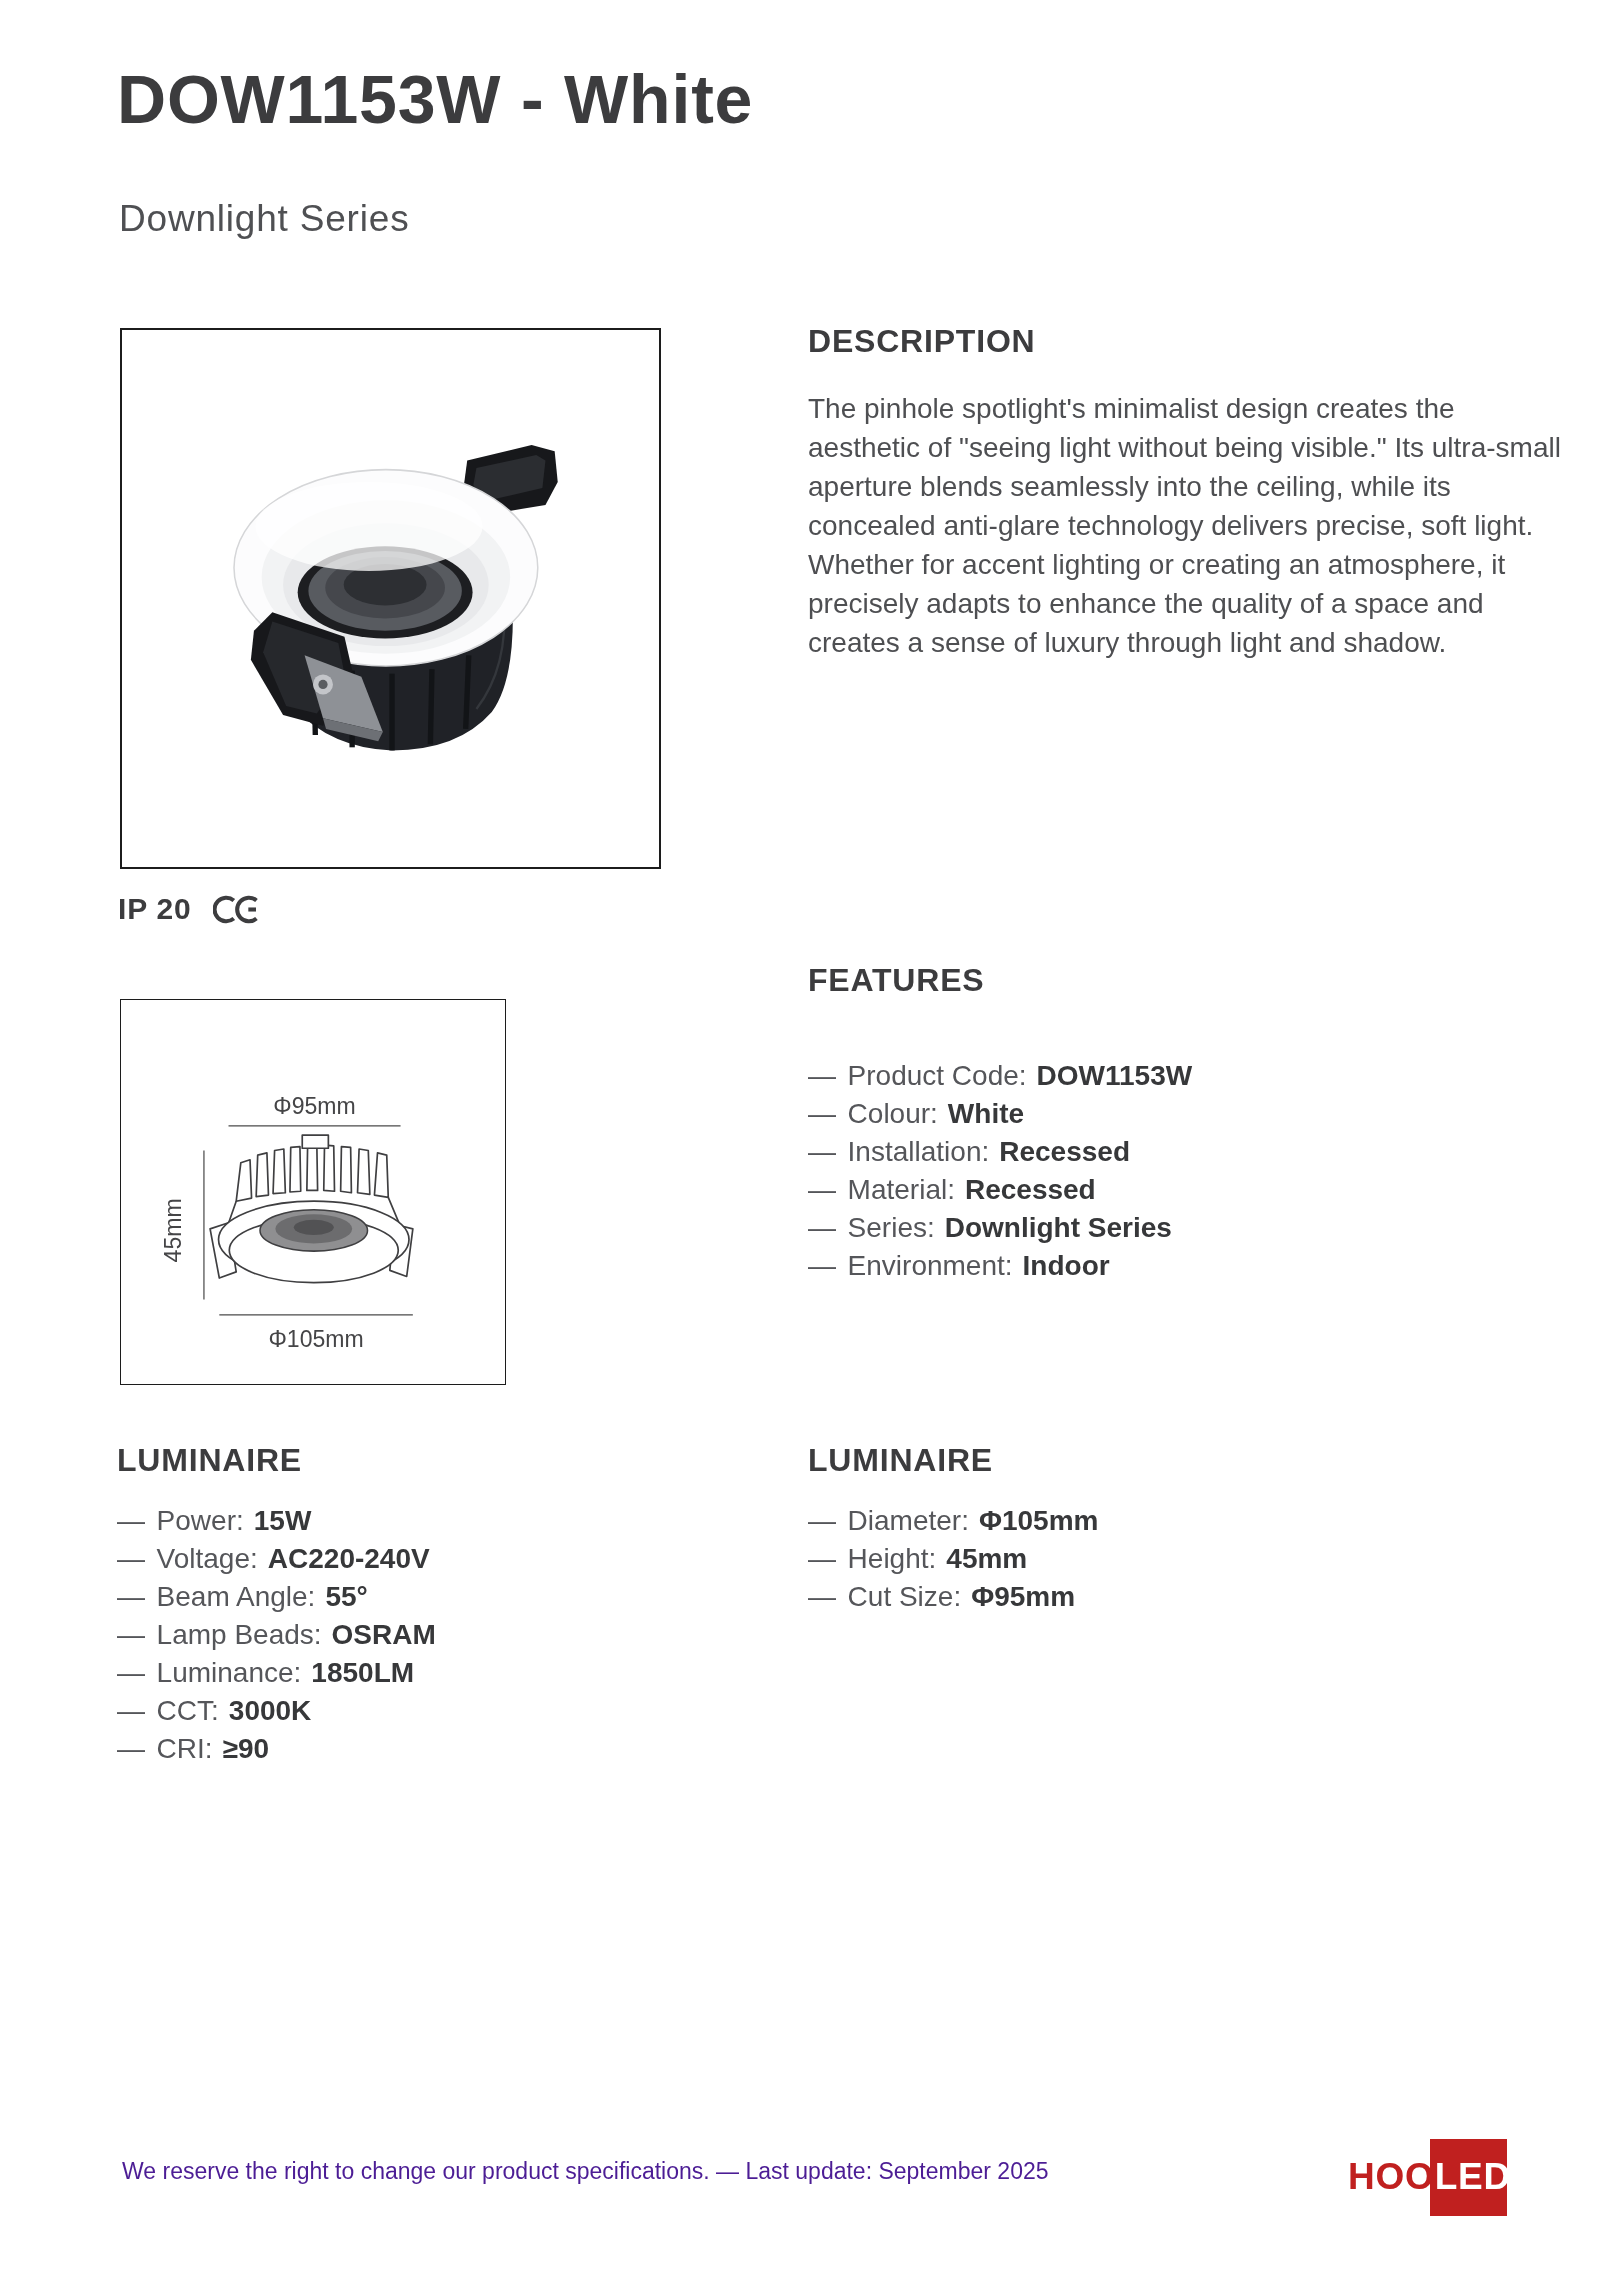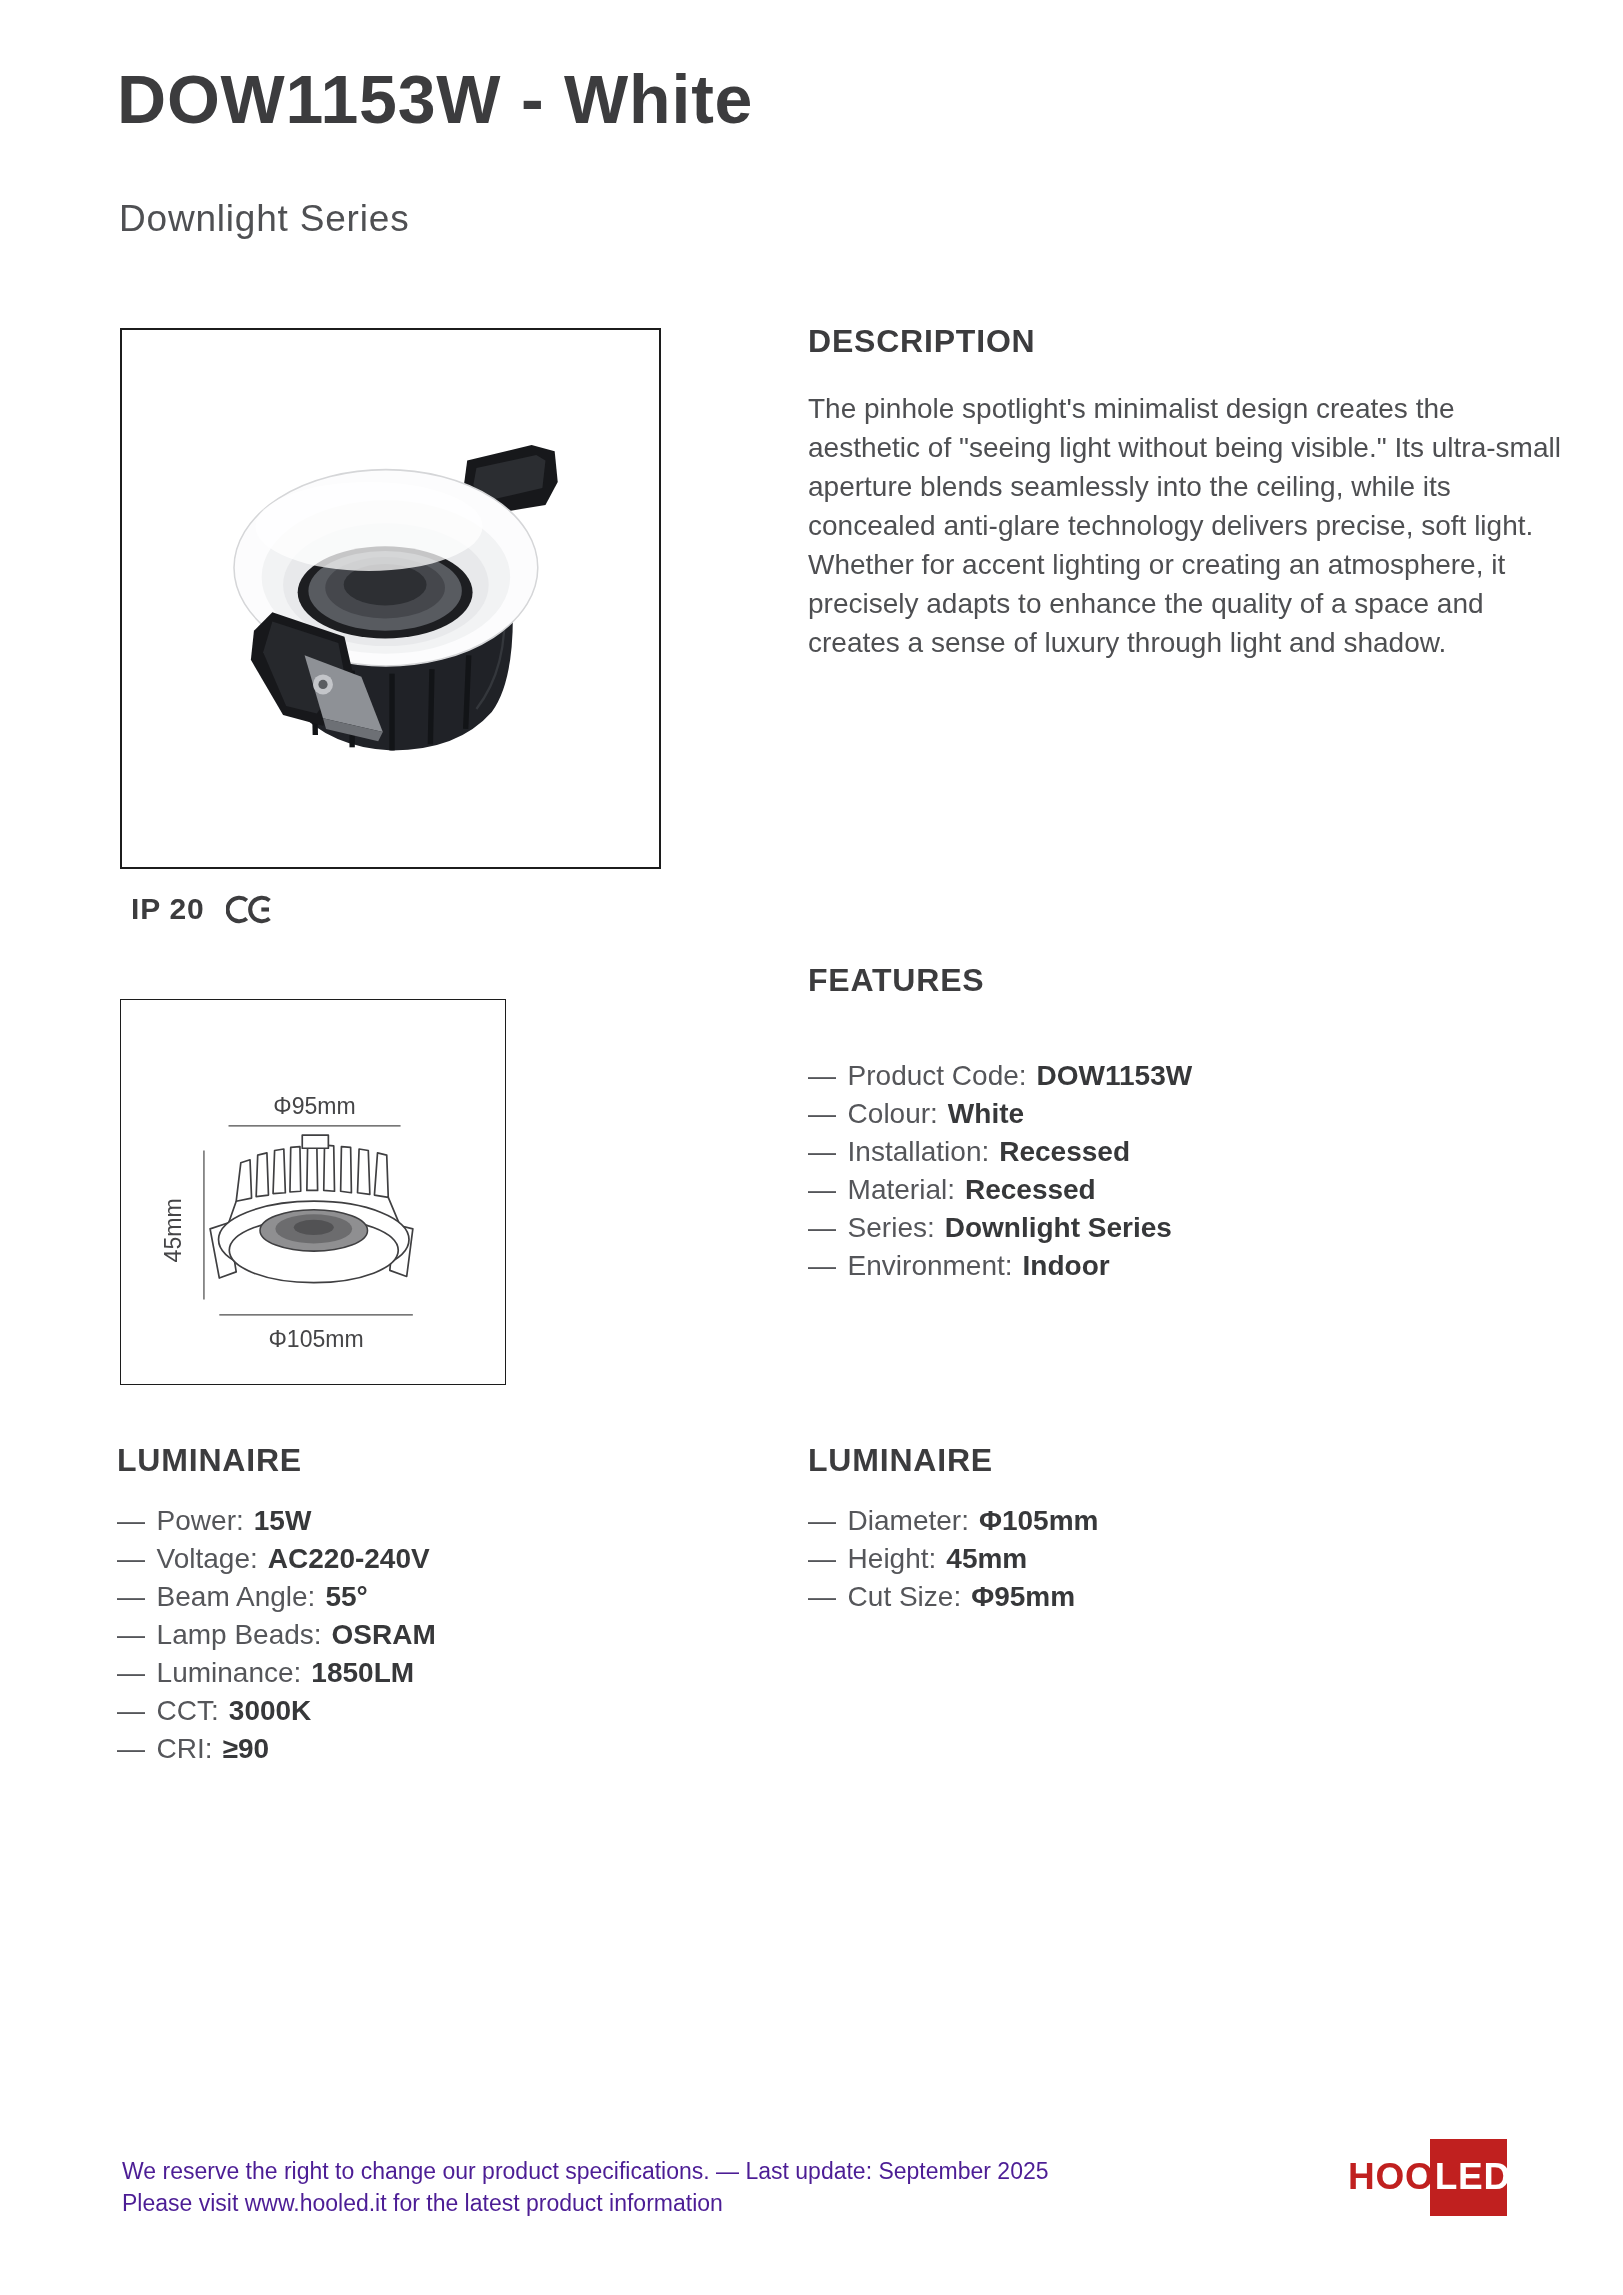--- a/index.html
+++ b/index.html
@@ -29,21 +29,21 @@
   }
   .photo-box svg{width:100%;height:100%;display:block;}
   .draw-box{
     position:absolute;left:120px;top:999px;
     width:386px;height:386px;box-sizing:border-box;
     border:1.5px solid #1c1c1c;background:#ffffff;
   }
   .draw-box svg{width:100%;height:100%;display:block;}
   
   .ip-row{
-    position:absolute;left:131px;top:889px;
+    position:absolute;left:118px;top:889px;
     display:flex;align-items:center;gap:21px;height:40px;justify-content:center;
   }
   .ip-label{font-size:30px;font-weight:700;color:#3c3c3e;letter-spacing:0.8px;}
   
   .section-heading{
     position:absolute;
     font-size:32px;font-weight:700;color:#3c3c3e;letter-spacing:0.8px;
   }
   .h-description{left:808px;top:323px;}
   .h-features{left:808px;top:962px;}
@@ -273,21 +273,20 @@
       </div>
       <div class="spec-row">
         <span class="spec-dash">—</span>
         <span class="spec-label">Cut Size:</span>
         <span class="spec-value">Φ95mm</span>
       </div>
     </div>
 
   <div class="footer-text">
     <div>We reserve the right to change our product specifications. — Last update: September 2025</div>
-    <div>Please visit www.hooled.it for the latest product information</div>
   </div>
 
   <div class="logo">
     <div class="logo-block" style="background: rgb(192, 32, 31);"></div>
     <div class="logo-text">
       <span class="logo-hoo" style="color: rgb(192, 32, 31);">HOO</span><span class="logo-led">LED</span>
     </div>
   </div>
 
 </div>

